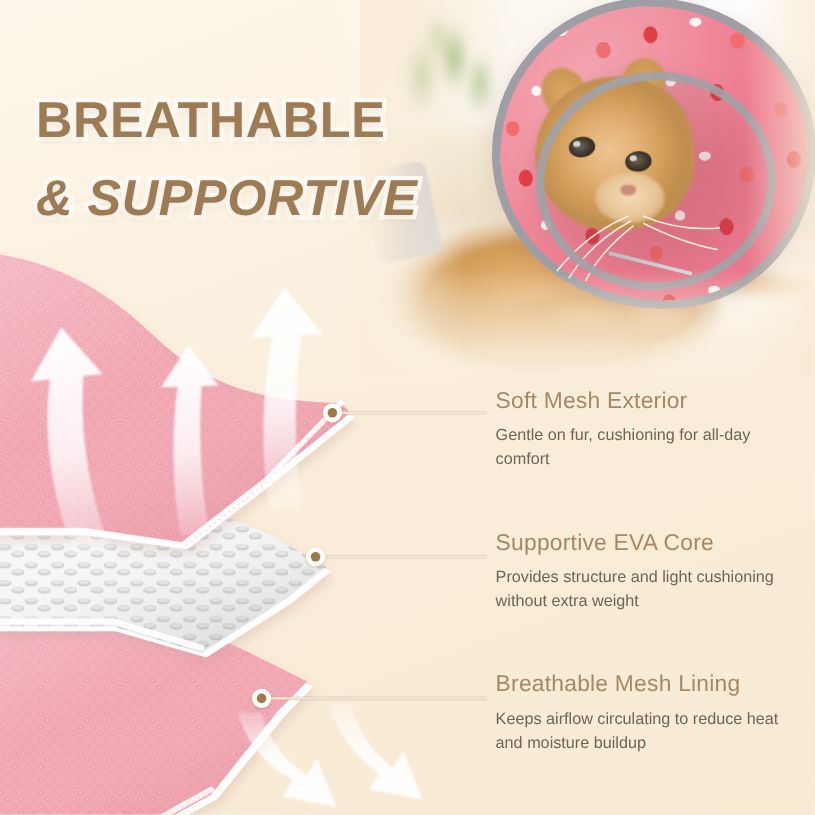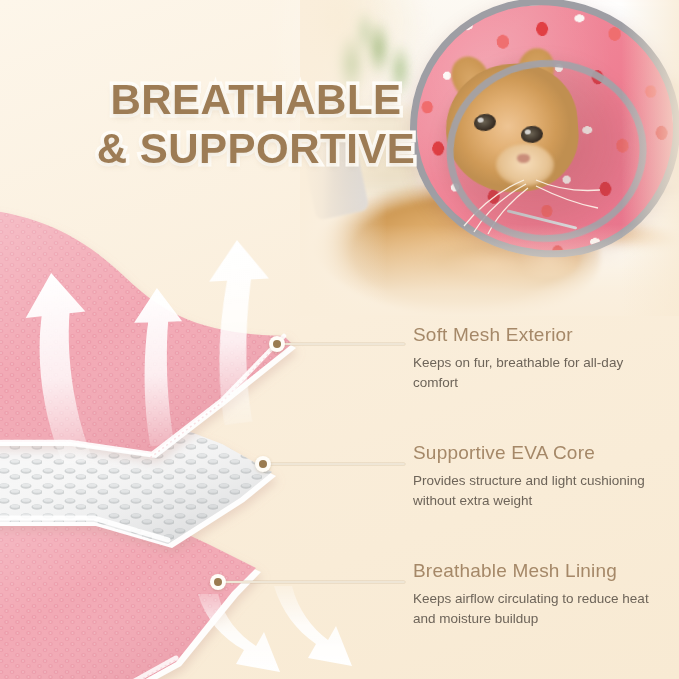--- a/index.html
+++ b/index.html
@@ -258,37 +258,36 @@
     pointer-events: none;
     background:
       linear-gradient(90deg,  #faeedb 0%, rgba(250,238,219,0.88) 6%, rgba(250,238,219,0) 22%),
       linear-gradient(270deg, #f8ead3 0%, rgba(248,234,211,0.80) 5%, rgba(248,234,211,0) 20%),
       linear-gradient(0deg,   #faeedb 0%, rgba(250,238,219,0.85) 8%, rgba(250,238,219,0) 28%);
   }
 
   
   .headline {
     position: absolute;
-    left: 46px; top: 78px;
+    left: 30px; top: 78px;
     width: 420px;
     line-height: 1.06;
     z-index: 8;
-    text-align: center;
   }
   .headline .hl {
     display: block;
     font-size: 42px;
     font-weight: 800;
     letter-spacing: 0.5px;
     color: #9d7c55;
     -webkit-text-stroke: 7px #fffdf8;
     paint-order: stroke fill;
     text-shadow: 0 3px 6px rgba(160,130,90,0.22);
   }
-  .headline .hl.line2 { margin-top: 4px; }
+  .headline .hl.line2 { margin-top: 20px; font-style: italic; }
 
   
   .layers {
     position: absolute;
     left: -24px; top: 196px;
     width: 420px; height: 500px;
     z-index: 5;
   }
   .layers svg { display: block; }
 
@@ -530,21 +529,21 @@
 
   <div class="connector" style="left:218px; top:573px; width:187px;">
     <div class="line"></div>
     <span class="dot">
         <i></i>
       </span>
   </div>
 
   <div class="callout" style="left:413px; top:324px;">
     <p class="callout-title">Soft Mesh Exterior</p>
-    <p class="callout-desc">Keeps on fur, breathable for all-day comfort</p>
+    <p class="callout-desc">Gentle on fur, cushioning for all-day comfort</p>
   </div>
 
   <div class="callout" style="left:413px; top:442px;">
     <p class="callout-title">Supportive EVA Core</p>
     <p class="callout-desc" style="max-width:246px;">Provides structure and light cushioning without extra weight</p>
   </div>
 
   <div class="callout" style="left:413px; top:560px;">
     <p class="callout-title">Breathable Mesh Lining</p>
     <p class="callout-desc" style="max-width:252px;">Keeps airflow circulating to reduce heat and moisture buildup</p>

